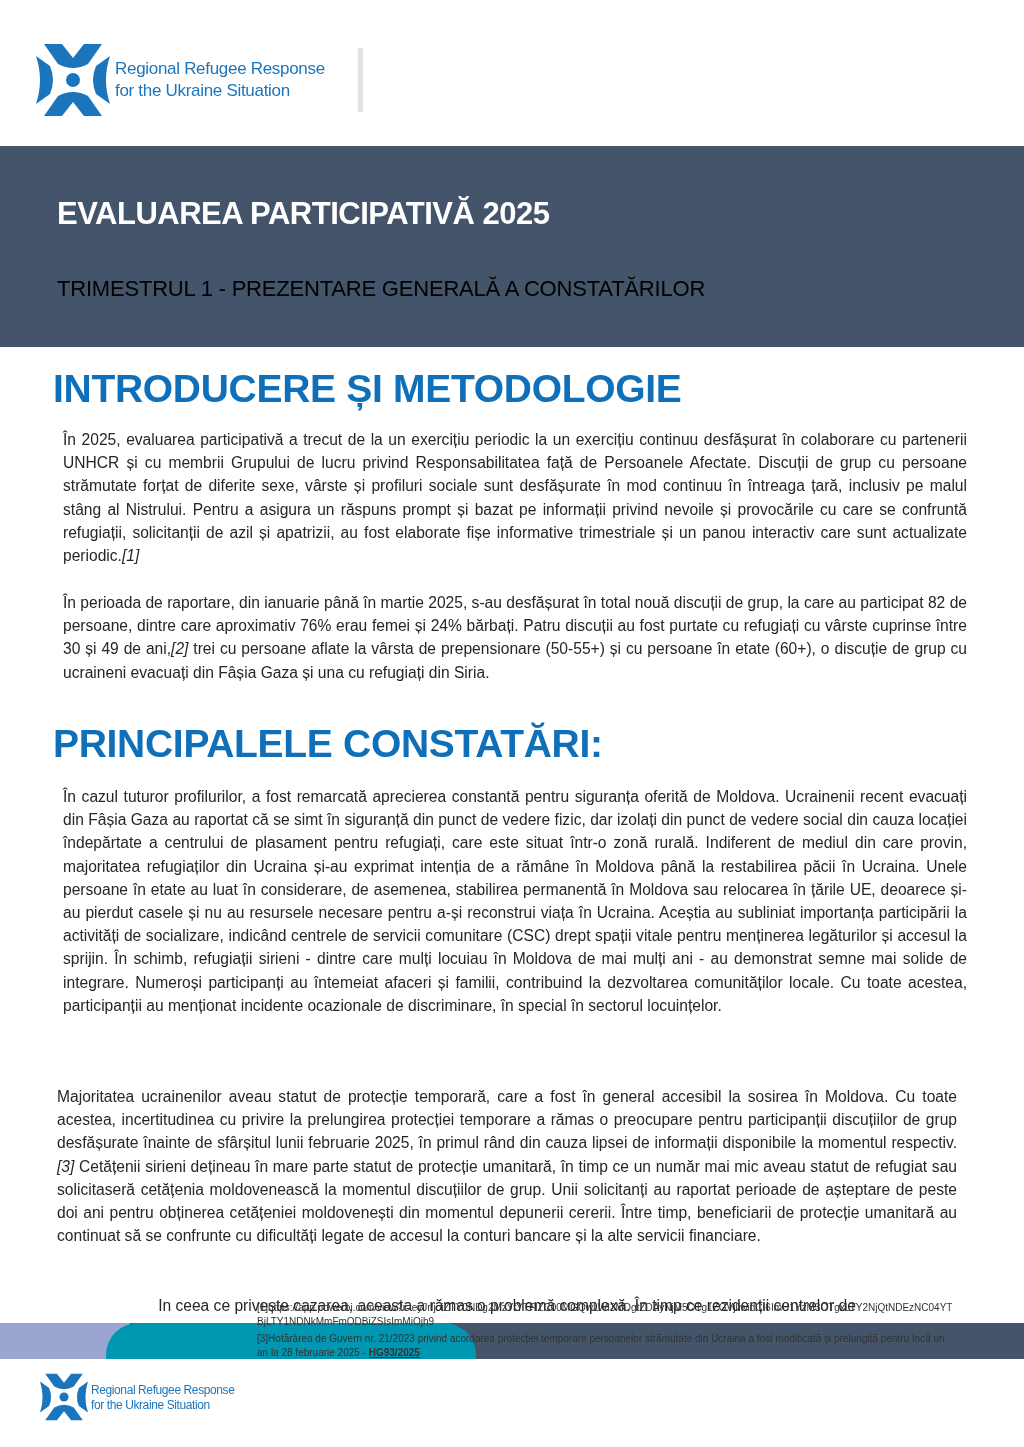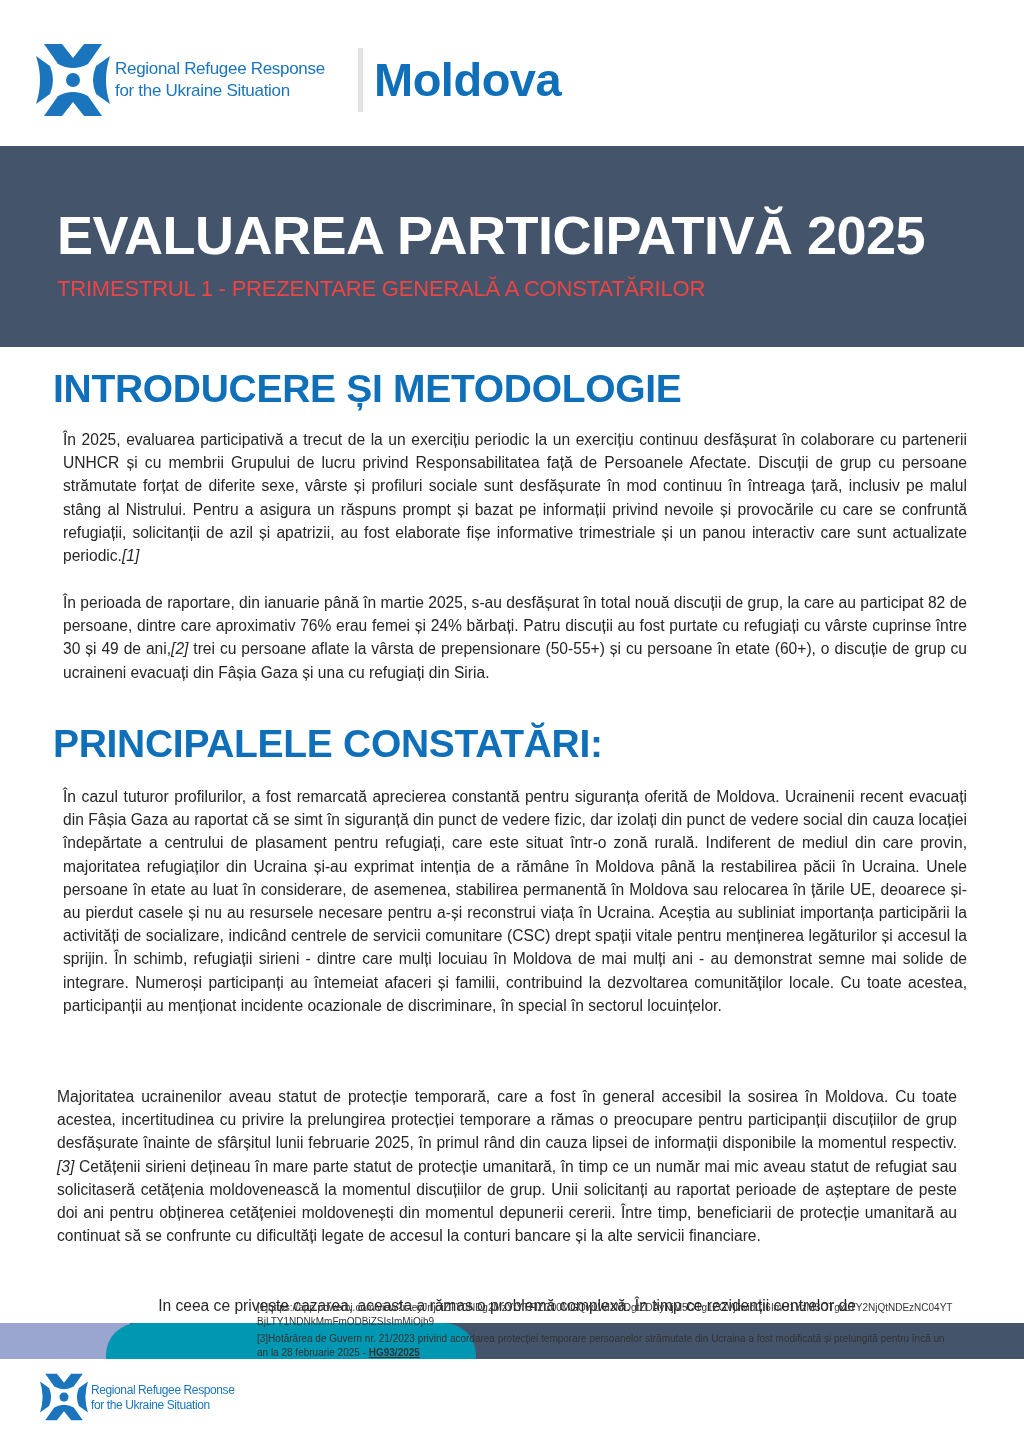--- a/index.html
+++ b/index.html
@@ -4,22 +4,22 @@
 <style>
   html, body { margin:0; padding:0; }
   body { width:1024px; height:1447px; background:#ffffff; position:relative; overflow:hidden;
          font-family:"Liberation Sans", sans-serif; color:#222; }
   .header { position:absolute; left:0; top:0; width:1024px; height:146px; background:#fff; }
   .logo-mark { position:absolute; left:36px; top:42px; width:74px; height:76px; }
   .logo-text { position:absolute; left:115px; top:58px; color:#1b75bc; font-size:17px; line-height:22px; letter-spacing:-0.3px; }
   .logo-divider { position:absolute; left:358px; top:48px; width:5px; height:64px; background:#e3e3e3; }
   .country { position:absolute; left:374px; top:50px; color:#0f6fb8; font-size:47px; font-weight:bold; letter-spacing:-0.5px; line-height:60px; }
   .banner { position:absolute; left:0; top:146px; width:1024px; height:201px; background:#44546a; }
-  .banner-title { position:absolute; left:57px; top:204px; color:#ffffff; font-size:54px; font-weight:bold; letter-spacing:-0.5px; }
-  .banner-sub { position:absolute; left:57px; top:276px; color:#ef4444; font-size:22px; letter-spacing:-0.2px; }
+  .banner-title { position:absolute; left:57px; top:196px; color:#ffffff; font-size:31px; font-weight:bold; letter-spacing:-0.5px; }
+  .banner-sub { position:absolute; left:57px; top:276px; color:#000000; font-size:22px; letter-spacing:-0.2px; }
   h2 { position:absolute; left:53px; margin:0; color:#0f6fb8; font-size:39px; font-weight:bold; letter-spacing:-0.3px; }
   .para { position:absolute; left:63px; width:904px; margin:0; font-size:15.6px; line-height:23.2px; text-align:justify; color:#262626; }
   .fnref { font-style:italic; }
   .footer-band { position:absolute; left:0; top:1323px; width:1024px; height:36px; background:#44546a; }
   .footer-band .lilac { position:absolute; left:0; top:0; width:130px; height:36px; background:#9aa6cf; }
   .footer-band .teal { position:absolute; left:106px; top:0; width:370px; height:36px; background:#0097b2; border-radius:32px 32px 0 0; }
   .footer-logo-mark { position:absolute; left:40px; top:1372px; width:48px; height:50px; }
   .footer-logo-text { position:absolute; left:91px; top:1383px; color:#1b75bc; font-size:12px; line-height:15px; letter-spacing:-0.4px; }
   .footnotes { position:absolute; left:257px; top:1301px; width:700px; font-size:10px; line-height:13.5px; color:#333; }
   .footnotes p { margin:0 0 4px 0; }
@@ -36,21 +36,20 @@
       <path d="M0 14 L14 24 Q20 38 14 52 L0 62 Q8 38 0 14 Z"></path>
       <path d="M74 14 L60 24 Q54 38 60 52 L74 62 Q66 38 74 14 Z"></path>
       <circle cx="37" cy="38" r="7"></circle>
     </g>
   </svg>
   <div class="logo-text">
     <div>Regional Refugee Response</div>
     <div>for the Ukraine Situation</div>
   </div>
   <div class="logo-divider"></div>
-  <div class="country">Moldova</div>
 </div>
 
 <div class="banner"></div>
 <div class="banner-title">EVALUAREA PARTICIPATIVĂ 2025</div>
 <div class="banner-sub">TRIMESTRUL 1 - PREZENTARE GENERALĂ A CONSTATĂRILOR</div>
 
 <h2 style="top:367px;">INTRODUCERE ȘI METODOLOGIE</h2>
 
 <p class="para" style="top:428px;"><span>În 2025, evaluarea participativă a trecut de la un exercițiu periodic la un exercițiu continuu desfășurat în colaborare cu partenerii UNHCR și cu membrii Grupului de lucru privind Responsabilitatea față de Persoanele Afectate. Discuții de grup cu persoane strămutate forțat de diferite sexe, vârste și profiluri sociale sunt desfășurate în mod continuu în întreaga țară, inclusiv pe malul stâng al Nistrului. Pentru a asigura un răspuns prompt și bazat pe informații privind nevoile și provocările cu care se confruntă refugiații, solicitanții de azil și apatrizii, au fost elaborate fișe informative trimestriale și un panou interactiv care sunt actualizate periodic.</span><span class="fnref">[1]</span></p>
 

